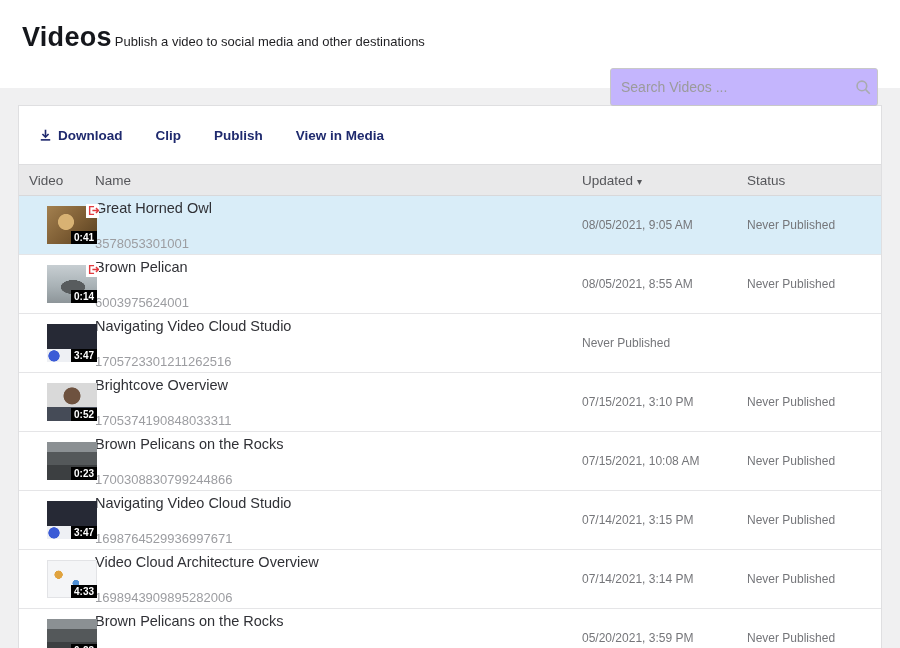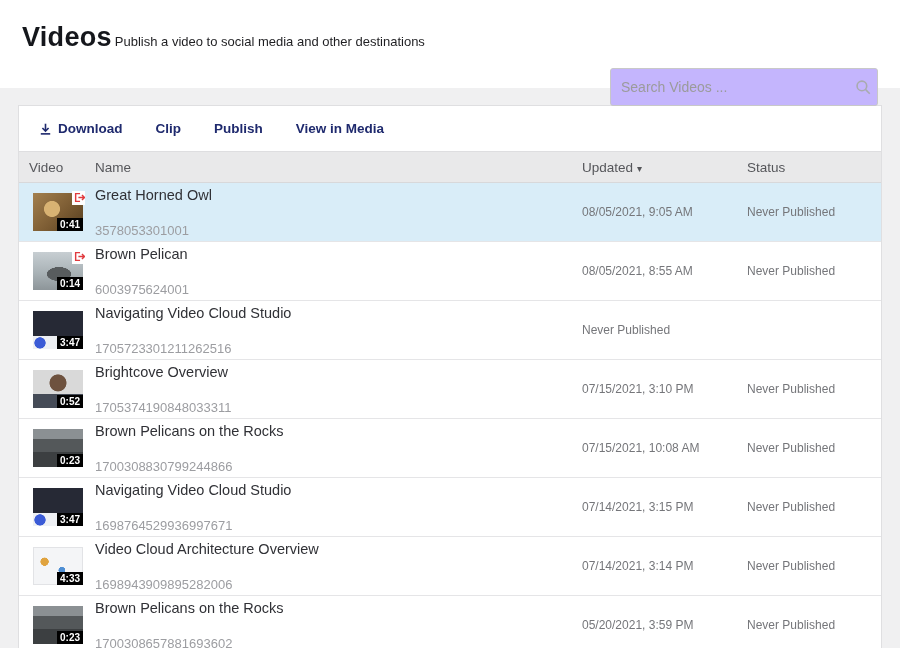--- a/index.html
+++ b/index.html
@@ -21,41 +21,41 @@
   .search-box input {
     flex:1; min-width:0; border:0; outline:0; background:transparent;
     padding:0 2px 0 10px; font-size:14px; color:#333; font-family:inherit;
   }
   .search-box input::placeholder { color:#9b9b9b; }
   .search-icon { width:28px; display:flex; justify-content:center; align-items:center; cursor:pointer; }
 
   
   .card { margin:17px 18px 0; background:#fff; border:1px solid #dfdfe1; }
 
-  .toolbar { height:45px; display:flex; align-items:center; gap:33px; padding:16px 20px; background:#fff; }
+  .toolbar { height:58px; display:flex; align-items:center; gap:33px; padding:16px 20px; background:#fff; }
   .toolbar-btn {
     display:inline-flex; align-items:center; gap:6px;
     font-size:13.5px; font-weight:700; color:var(--accent,#1f2a6e); cursor:pointer;
     white-space:nowrap;
   }
 
   .thead, .row {
     display:grid; grid-template-columns:66px 1fr 165px 124px;
     align-items:center; padding:0 10px;
   }
   .thead {
     height:32px; background:#e9e9ea; color:#55565a; font-size:13.5px;
     border-top:1px solid #dedee0; border-bottom:1px solid #d8d8da;
   }
   .caret { font-size:10px; margin-left:4px; color:#55565a; }
 
   .row { height:59px; border-bottom:1px solid #e5e5e7; background:#fff; cursor:pointer; }
   .row.selected { background:var(--selected-row,#d9edf8); }
 
-  .thumb-wrap { position:relative; width:50px; height:38px; margin-left:4px; }
+  .thumb-wrap { position:relative; width:50px; height:38px; margin-left:18px; }
   .thumb { width:100%; height:100%; background:#8a8d90; }
   .duration {
     position:absolute; right:0; bottom:0; background:#000; color:#fff;
     font-size:10px; font-weight:700; line-height:13px; padding:0 3px;
   }
   .remote { position:absolute; top:-2px; right:-2px; background:#fff; line-height:0; padding:1px 0 2px 2px; }
 
   .name { font-size:14.5px; color:#303136; line-height:1.25; }
   .vid { font-size:13px; color:#9c9da1; margin-top:18px; }
   .updated, .status { font-size:12px; color:#75767a; }

